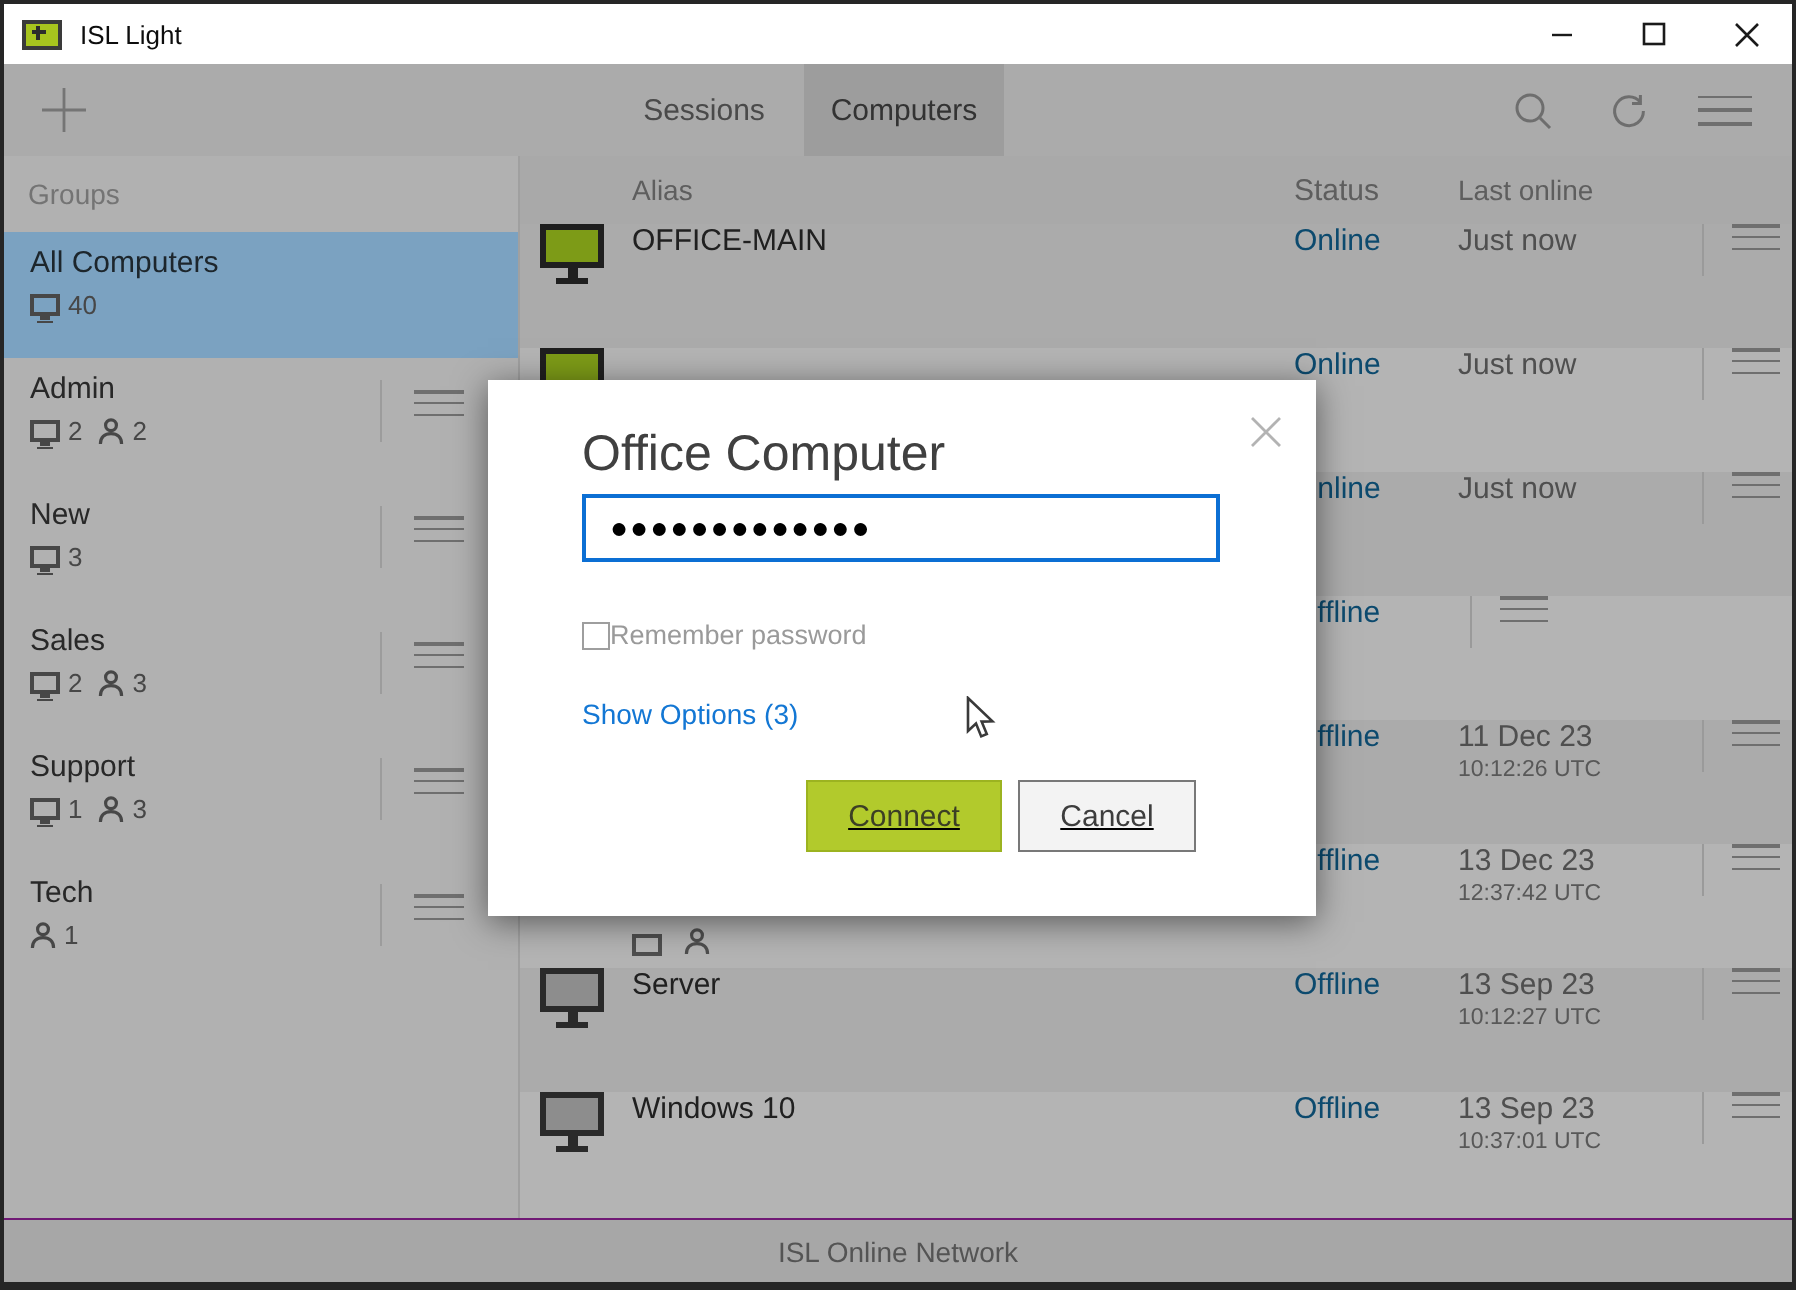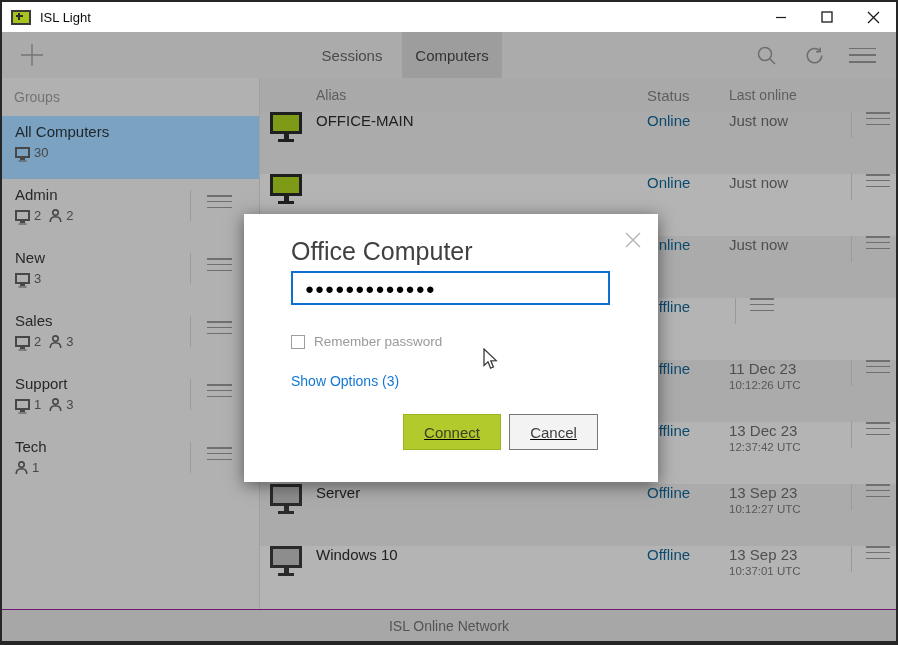--- a/index.html
+++ b/index.html
@@ -88,32 +88,32 @@
 
   .pair-icons{ display:flex; align-items:flex-end; gap:11px; margin-top:42px; }
   .pair-icons .mon-s{ border-color:#4e4e4e; }
   .pair-icons .mon-s::after{ background:#4e4e4e; box-shadow:-2px 2px 0 -0.5px #4e4e4e, 2px 2px 0 -0.5px #4e4e4e; }
 
   
   .footer{ height:32px; background:#a7a7a7; border-top:1px solid #701a75; display:flex;
     align-items:center; justify-content:center; font-size:14px; color:#545454; flex-shrink:0; }
 
   
-  .dialog{ position:absolute; left:242px; top:212px; width:414px; height:268px; background:#ffffff;
+  .dialog{ position:absolute; left:242px; top:188px; width:414px; height:268px; background:#ffffff;
     box-shadow:0 3px 16px rgba(0,0,0,0.5); z-index:10; padding:0 48px 0 47px; }
   .dlg-close{ position:absolute; top:16px; right:15px; width:20px; height:20px;
     display:flex; align-items:center; justify-content:center; }
   .dlg-title{ margin-top:23px; font-size:25px; color:#404040; }
   .dlg-label{ margin-top:14px; font-size:12.5px; color:#1377d4; }
   .dlg-input{ margin-top:5px; width:319px; height:34px; border:2px solid #0c6fd4; background:#fff;
     display:flex; align-items:center; padding-left:12px; font-size:15px; letter-spacing:1px; color:#000;
     font-family:"Liberation Sans", sans-serif; }
   .dlg-check-row{ margin-top:29px; display:flex; align-items:center; }
   .checkbox{ width:14px; height:14px; border:1px solid #9e9e9e; background:#fff; }
-  .check-label{ margin-left:9px; font-size:13.5px; color:#9a9a9a; }
+  .check-label{ font-size:13.5px; color:#9a9a9a; }
   .dlg-link{ margin-top:24px; font-size:14px; color:#1377d4; }
   .dlg-buttons{ margin-top:25px; display:flex; justify-content:flex-end; gap:8px; margin-right:12px;text-decoration:underline; }
   .btn{ height:36px; display:flex; align-items:center; justify-content:center; font-size:15px; }
   .btn-connect{ width:98px; background:#b2ca2c; border:1px solid #9cb320; color:#3c3f25; }
   .btn-cancel{ width:89px; background:#f3f3f3; border:1px solid #787878; color:#3d3d3d; }
 
   .cursor{ position:absolute; left:481px; top:346px; z-index:30; }
 </style>
 </head>
 <body>
@@ -176,21 +176,21 @@
   </div>
 
   <div class="body">
     <div class="sidebar">
       <div class="groups-header">Groups</div>
       <div id="groups">
   <div class="group selected">
     <div class="group-name">All Computers</div>
     <div class="group-counts">
       <span class="mon-s t-mon"></span>
-      <span class="cnt t-moncnt">30</span>
+      <span class="cnt t-moncnt">40</span>
 
     </div>
 
   </div>
 
   <div class="group">
     <div class="group-name">Admin</div>
     <div class="group-counts">
       <span class="mon-s t-mon"></span>
       <span class="cnt t-moncnt">2</span>

